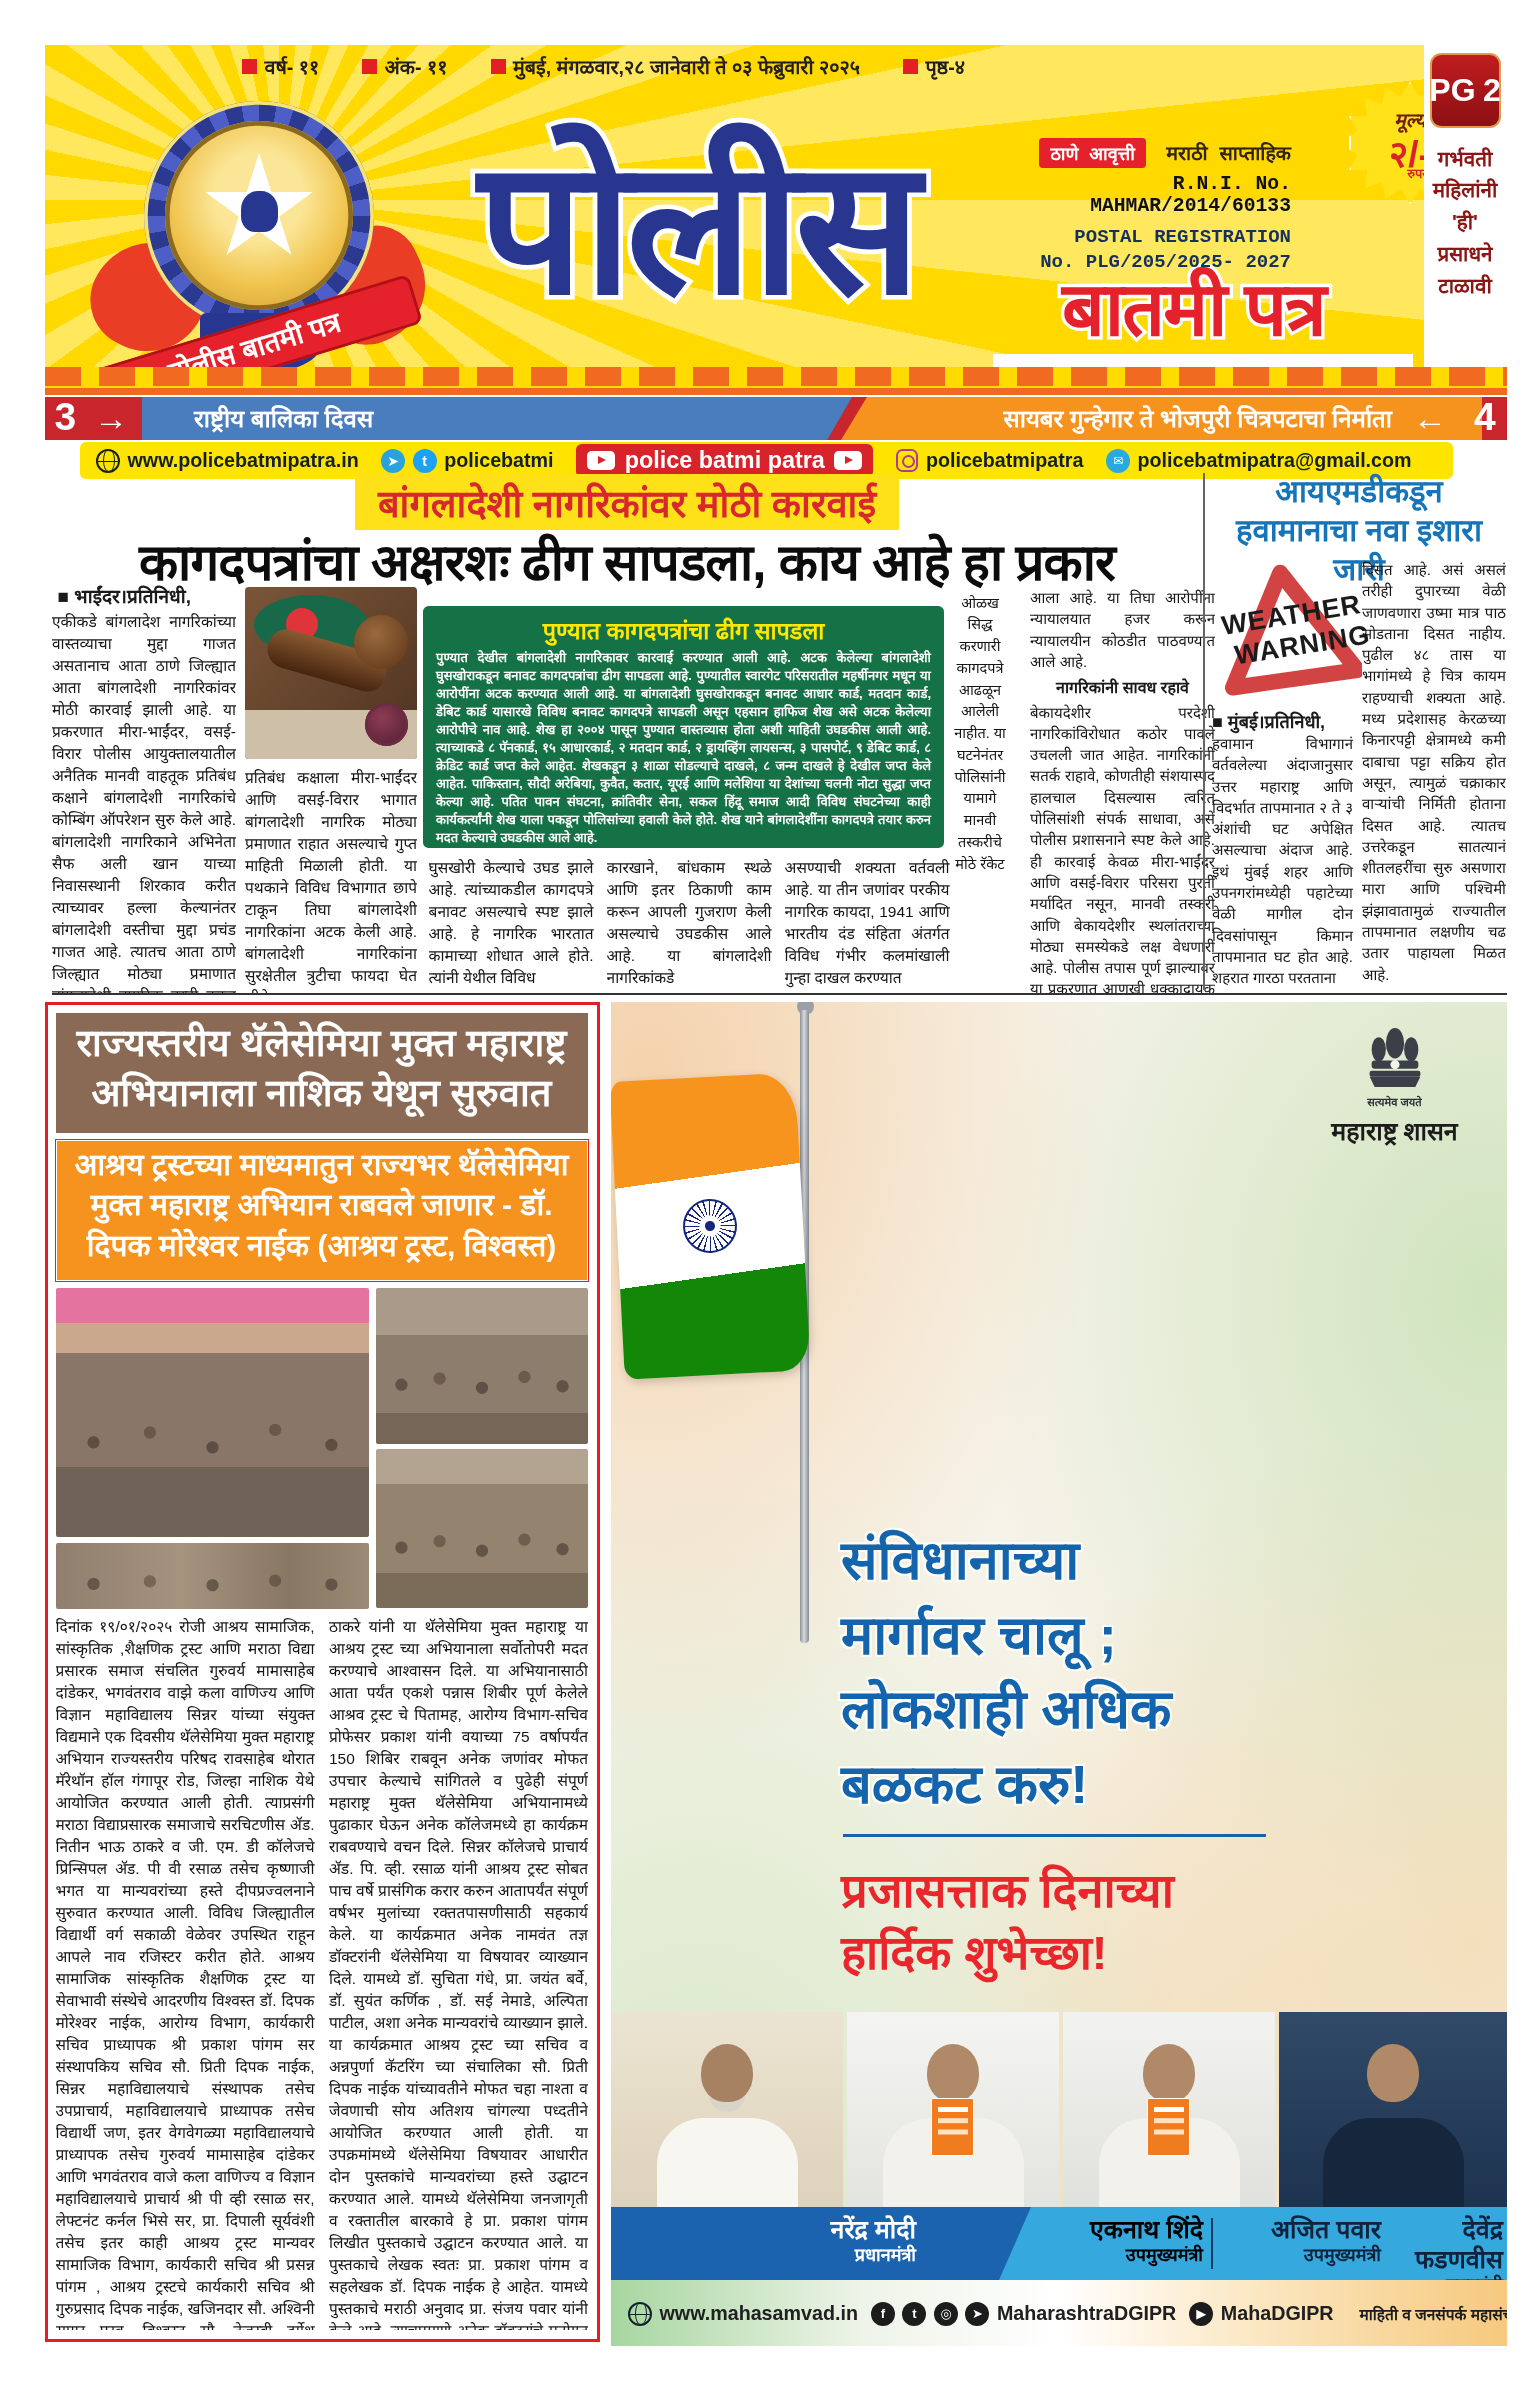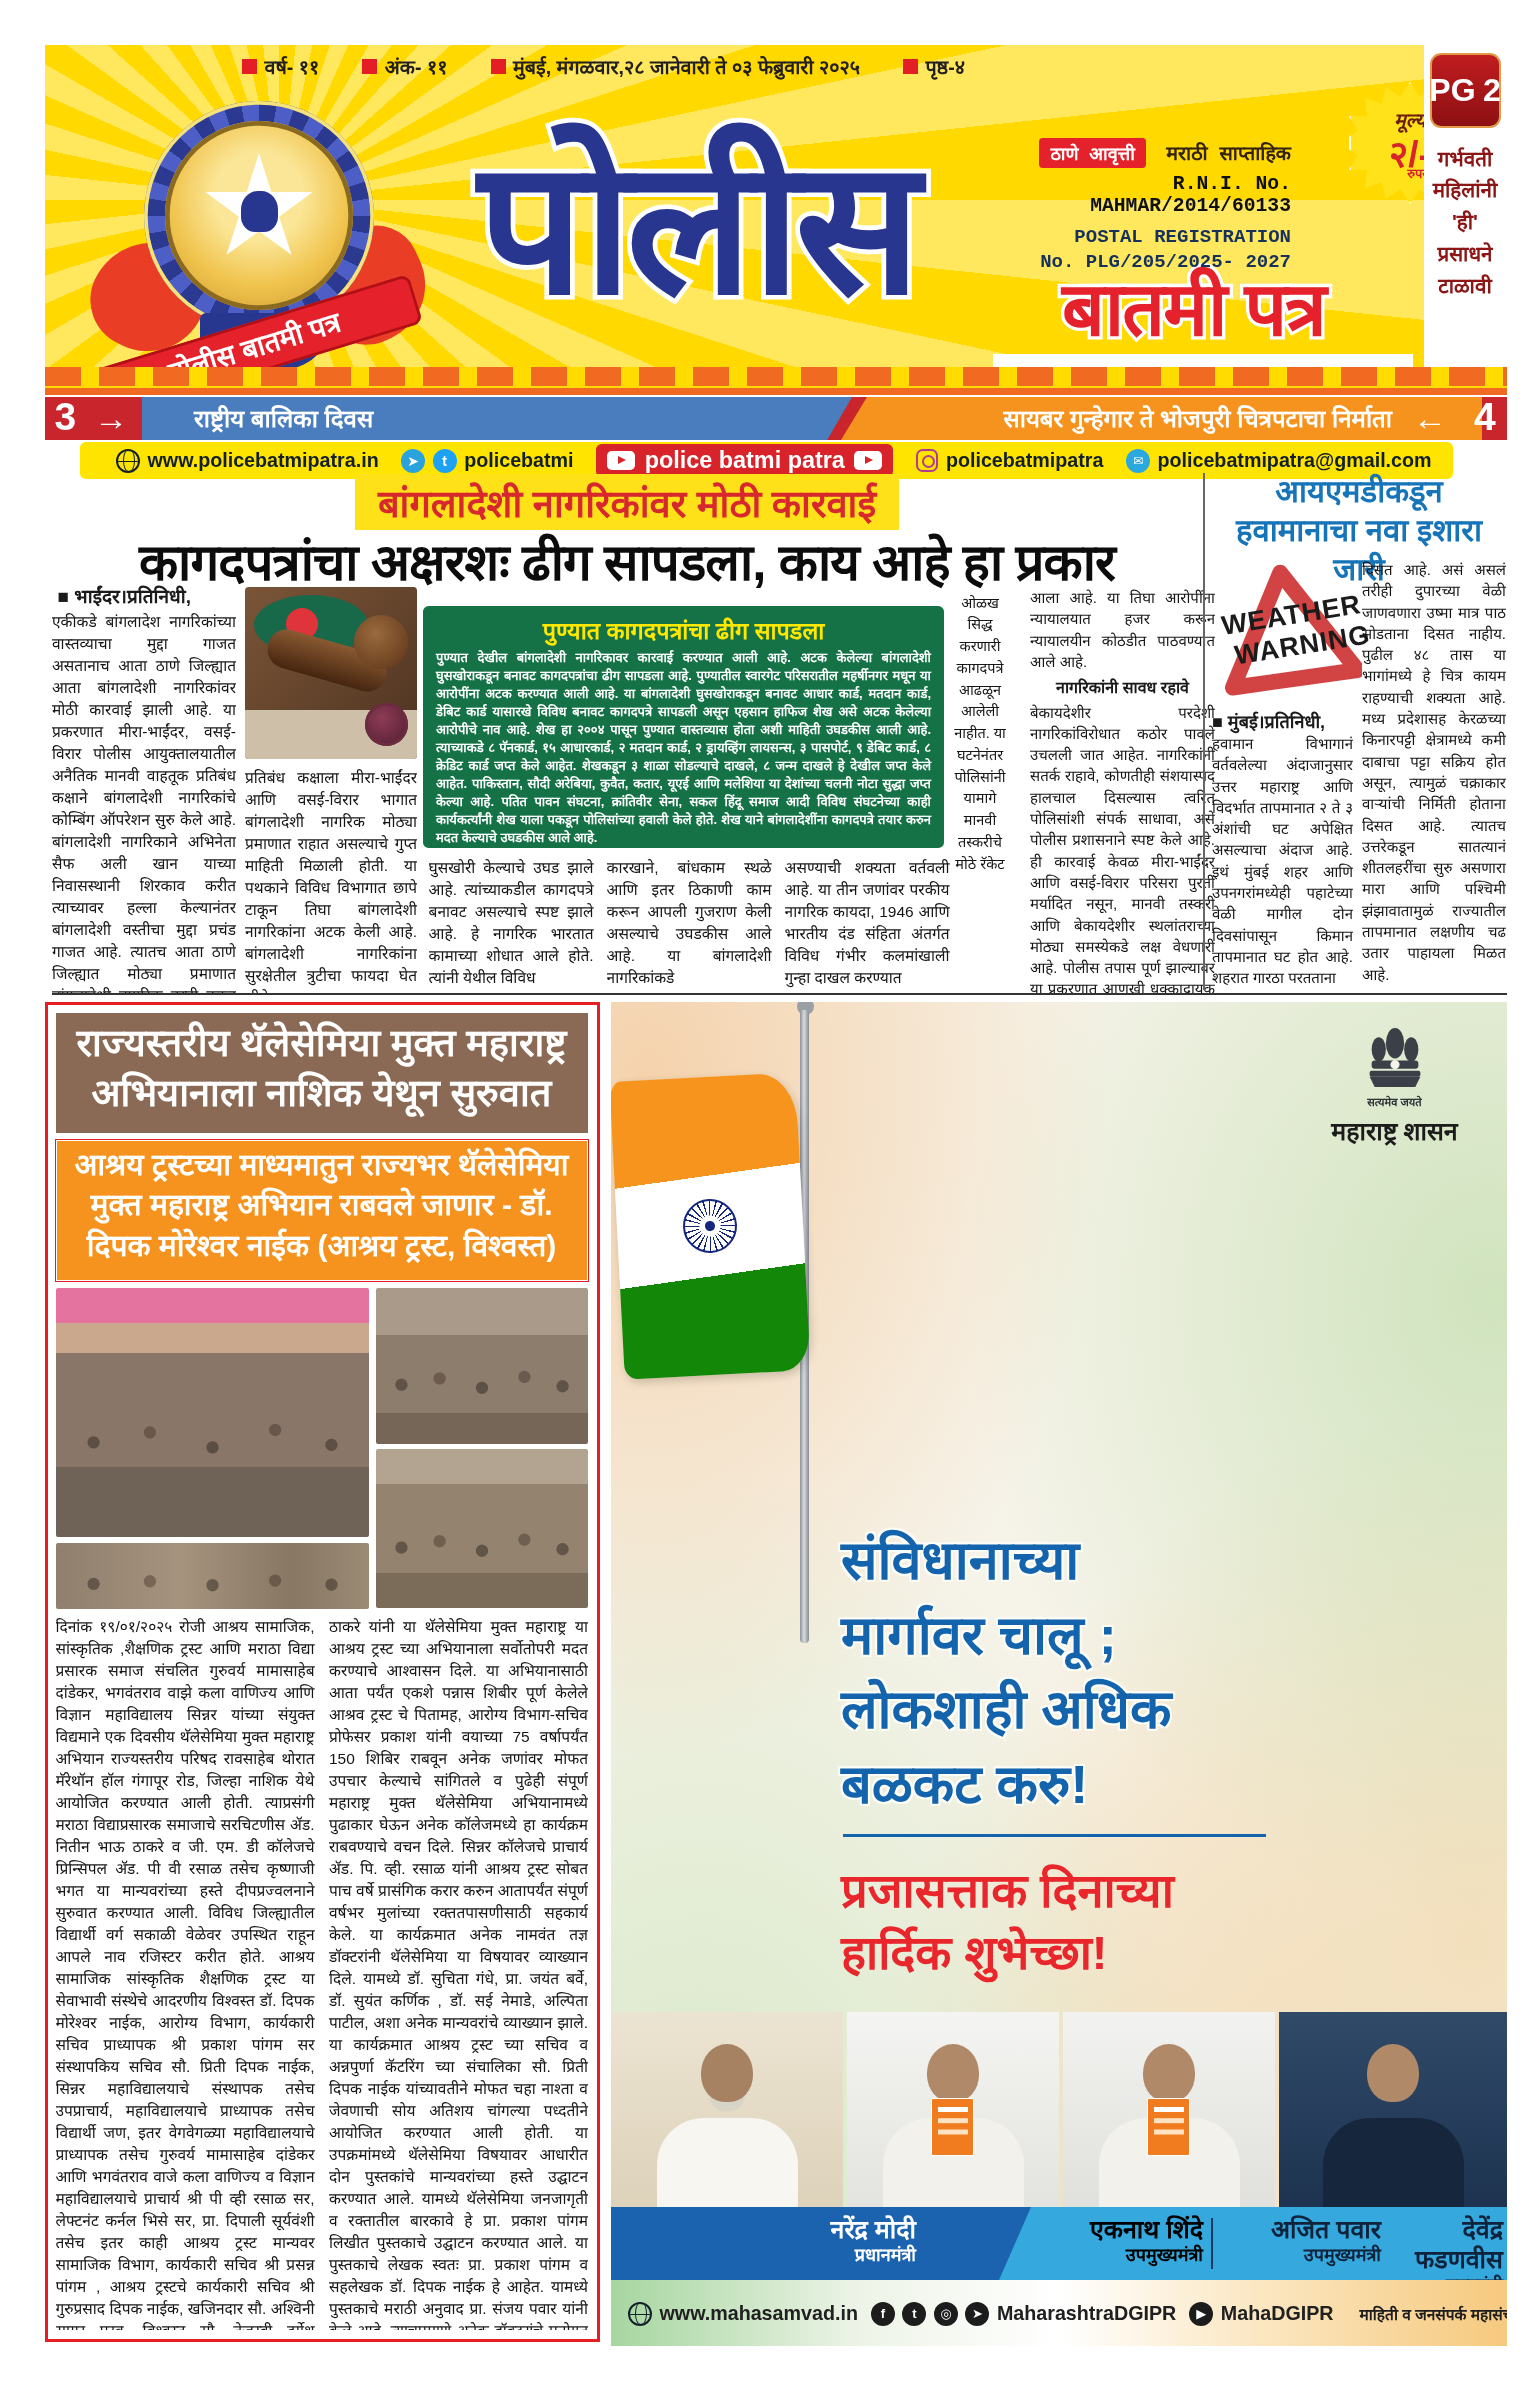--- a/index.html
+++ b/index.html
@@ -70,21 +70,21 @@
   #pg3{left:9.4px;} #pg4{right:11.2px;}
   .nav-arrow{position:absolute;top:1.9px;color:#fff;font-size:34px;font-weight:900;}
   #arr-r{left:49px;} #arr-l{right:60px;}
   #seg-blue{position:absolute;left:97px;top:0;width:710px;height:43px;background:#4a7dbd;
     clip-path:polygon(0 0,100% 0,96.5% 100%,0 100%);color:#fff;font-size:24px;font-weight:700;
     line-height:43px;padding-left:52px;}
   #seg-orange{position:absolute;left:796px;top:0;width:641px;height:43px;background:#f6921e;
     clip-path:polygon(26px 0,100% 0,100% 100%,0 100%);color:#fff;font-size:24px;font-weight:700;
     line-height:43px;text-align:right;padding-right:90px;}
   #socialbar{left:80px;top:442px;width:1373px;height:37px;background:#ffe400;border-radius:5.6px;
-    display:flex;align-items:center;gap:22.5px;padding:0 36px;font-size:19.7px;font-weight:800;color:#13202c;white-space:nowrap;}
+    display:flex;align-items:center;gap:22.5px;padding:0 16px;font-size:19.7px;font-weight:800;color:#13202c;white-space:nowrap;}
   .sb-item{display:flex;align-items:center;gap:7.5px;}
   .icirc{display:inline-flex;width:24px;height:24px;border-radius:50%;align-items:center;justify-content:center;
     color:#fff;font-size:14px;font-weight:800;}
   .c-tg{background:#2aa3dd;} .c-tw{background:#1da1f2;} .c-mail{background:#2aa8e0;font-size:12px;}
   #yt-badge{background:#d8232a;border-radius:5.6px;padding:2.8px 11.2px;display:flex;align-items:center;gap:9.4px;
     color:#fff;font-size:23.4px;font-weight:800;}
   .yt-play{display:inline-block;width:28px;height:19px;background:#fff;border-radius:4.7px;position:relative;}
   .yt-play::after{content:"";position:absolute;left:10.3px;top:4.7px;border-left:8.4px solid #d8232a;
     border-top:4.7px solid transparent;border-bottom:4.7px solid transparent;}
   .insta{display:inline-block;width:22.5px;height:22.5px;border:2.8px solid #b23b8f;border-radius:6.6px;position:relative;}
@@ -355,21 +355,21 @@
     </div>
 
     <div id="m-center">
       <div id="green-box">
         <div id="gb-title">पुण्यात कागदपत्रांचा ढीग सापडला</div>
         <div id="gb-body">पुण्यात देखील बांगलादेशी नागरिकावर कारवाई करण्यात आली आहे. अटक केलेल्या बांगलादेशी घुसखोराकडून बनावट कागदपत्रांचा ढीग सापडला आहे. पुण्यातील स्वारगेट परिसरातील महर्षीनगर मधून या आरोपींना अटक करण्यात आली आहे. या बांगलादेशी घुसखोराकडून बनावट आधार कार्ड, मतदान कार्ड, डेबिट कार्ड यासारखे विविध बनावट कागदपत्रे सापडली असून एहसान हाफिज शेख असे अटक केलेल्या आरोपीचे नाव आहे. शेख हा २००४ पासून पुण्यात वास्तव्यास होता अशी माहिती उघडकीस आली आहे. त्याच्याकडे ८ पॅनकार्ड, १५ आधारकार्ड, २ मतदान कार्ड, २ ड्रायव्हिंग लायसन्स, ३ पासपोर्ट, ९ डेबिट कार्ड, ८ क्रेडिट कार्ड जप्त केले आहेत. शेखकडून ३ शाळा सोडल्याचे दाखले, ८ जन्म दाखले हे देखील जप्त केले आहेत. पाकिस्तान, सौदी अरेबिया, कुवैत, कतार, यूएई आणि मलेशिया या देशांच्या चलनी नोटा सुद्धा जप्त केल्या आहे. पतित पावन संघटना, क्रांतिवीर सेना, सकल हिंदू समाज आदी विविध संघटनेच्या काही कार्यकर्त्यांनी शेख याला पकडून पोलिसांच्या हवाली केले होते. शेख याने बांगलादेशींना कागदपत्रे तयार करुन मदत केल्याचे उघडकीस आले आहे.</div>
       </div>
       <div id="below-row">
         <div class="bcol jtxt">घुसखोरी केल्याचे उघड झाले आहे. त्यांच्याकडील कागदपत्रे बनावट असल्याचे स्पष्ट झाले आहे. हे नागरिक भारतात कामाच्या शोधात आले होते. त्यांनी येथील विविध</div>
         <div class="bcol jtxt">कारखाने, बांधकाम स्थळे आणि इतर ठिकाणी काम करून आपली गुजराण केली असल्याचे उघडकीस आले आहे. या बांगलादेशी नागरिकांकडे</div>
-        <div class="bcol jtxt">असण्याची शक्यता वर्तवली आहे. या तीन जणांवर परकीय नागरिक कायदा, 1946 आणि भारतीय दंड संहिता अंतर्गत विविध गंभीर कलमांखाली गुन्हा दाखल करण्यात</div>
+        <div class="bcol jtxt">असण्याची शक्यता वर्तवली आहे. या तीन जणांवर परकीय नागरिक कायदा, 1941 आणि भारतीय दंड संहिता अंतर्गत विविध गंभीर कलमांखाली गुन्हा दाखल करण्यात</div>
       </div>
     </div>
 
     <div id="m-narrow">ओळख सिद्ध करणारी कागदपत्रे आढळून आलेली नाहीत. या घटनेनंतर पोलिसांनी यामागे मानवी तस्करीचे मोठे रॅकेट</div>
 
     <div id="m-col5">
       <div class="jtxt" style="font-size:15px;">आला आहे. या तिघा आरोपींना न्यायालयात हजर करून न्यायालयीन कोठडीत पाठवण्यात आले आहे.</div>
       <div class="sub">नागरिकांनी सावध रहावे</div>
       <div class="jtxt" style="font-size:15px;height:292px;">बेकायदेशीर परदेशी नागरिकांविरोधात कठोर पावले उचलली जात आहेत. नागरिकांनी सतर्क राहावे, कोणतीही संशयास्पद हालचाल दिसल्यास त्वरित पोलिसांशी संपर्क साधावा, असे पोलीस प्रशासनाने स्पष्ट केले आहे. ही कारवाई केवळ मीरा-भाईंदर आणि वसई-विरार परिसरा पुरती मर्यादित नसून, मानवी तस्करी आणि बेकायदेशीर स्थलांतराच्या मोठ्या समस्येकडे लक्ष वेधणारी आहे. पोलीस तपास पूर्ण झाल्यावर या प्रकरणात आणखी धक्कादायक खुलासे होण्याची शक्यता वर्तविण्या येत आहे.</div>
     </div>

